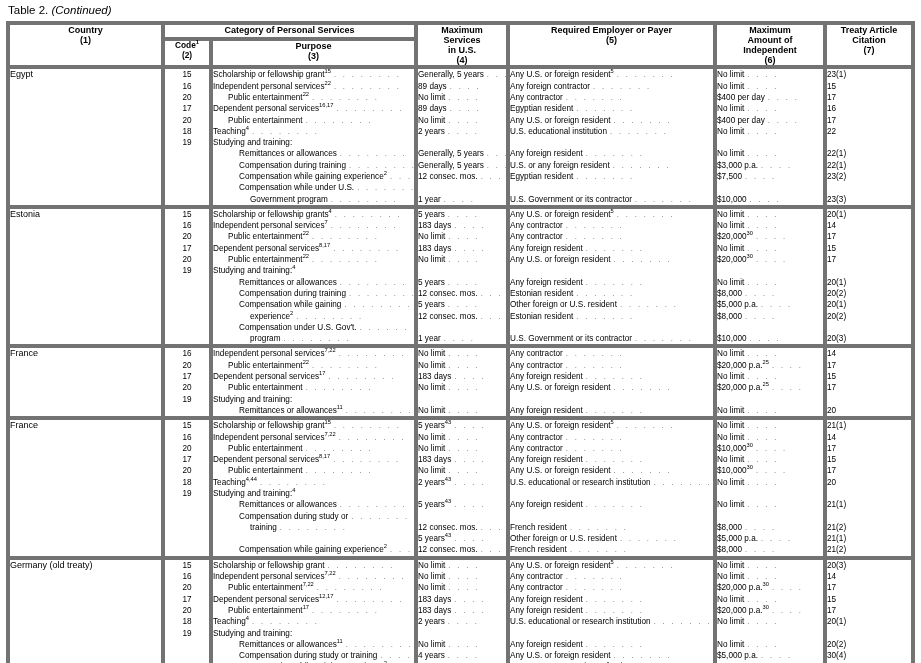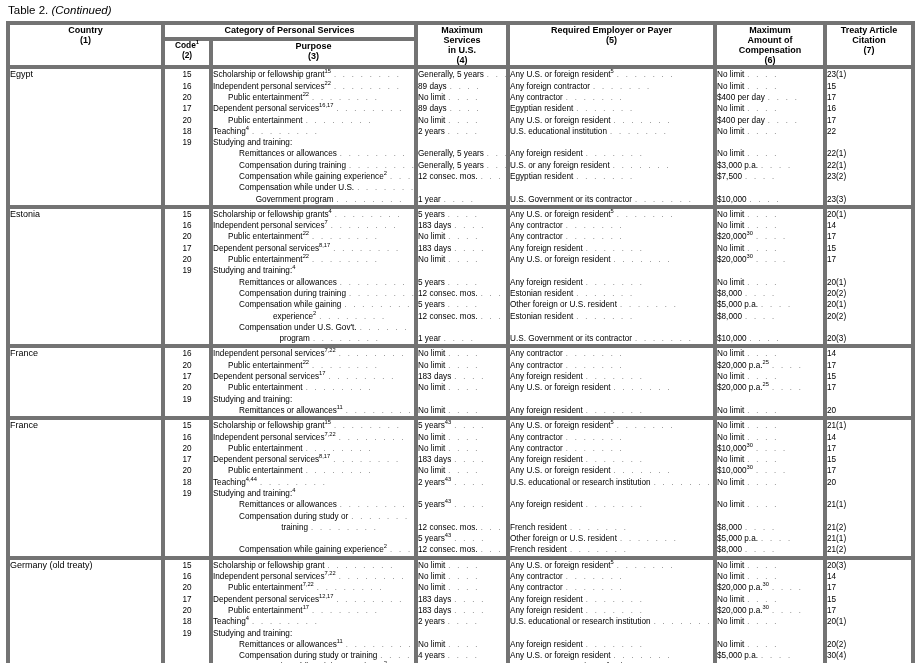--- a/index.html
+++ b/index.html
@@ -73,21 +73,21 @@
   td.c-treaty { padding-left: 5px; }
 
   .ln {
     line-height: 11.3px;
     height: 11.3px;
     white-space: nowrap;
     overflow: hidden;
   }
   .ind1 { padding-left: 15px; }
   .ind2 { padding-left: 26px; }
-  .ind3 { padding-left: 37px; text-align: center; }
+  .ind3 { padding-left: 37px; }
   .dots {
     color: #555;
     letter-spacing: 2.4px;
     font-size: 7.5px;
     padding-left: 3px;
   }
 </style>
 </head>
 <body>
 
@@ -123,21 +123,21 @@
           <div>in U.S.</div>
           <div class="colnum">(4)</div>
         </th>
         <th class="h-req" rowspan="2">
           <div>Required Employer or Payer</div>
           <div class="colnum">(5)</div>
         </th>
         <th class="h-maxamt" rowspan="2">
           <div>Maximum</div>
           <div>Amount of</div>
-          <div>Compensation</div>
+          <div>Independent</div>
           <div class="colnum">(6)</div>
         </th>
         <th class="h-treaty" rowspan="2">
           <div>Treaty Article</div>
           <div>Citation</div>
           <div class="colnum">(7)</div>
         </th>
       </tr>
       <tr>
         <th class="h-code">

